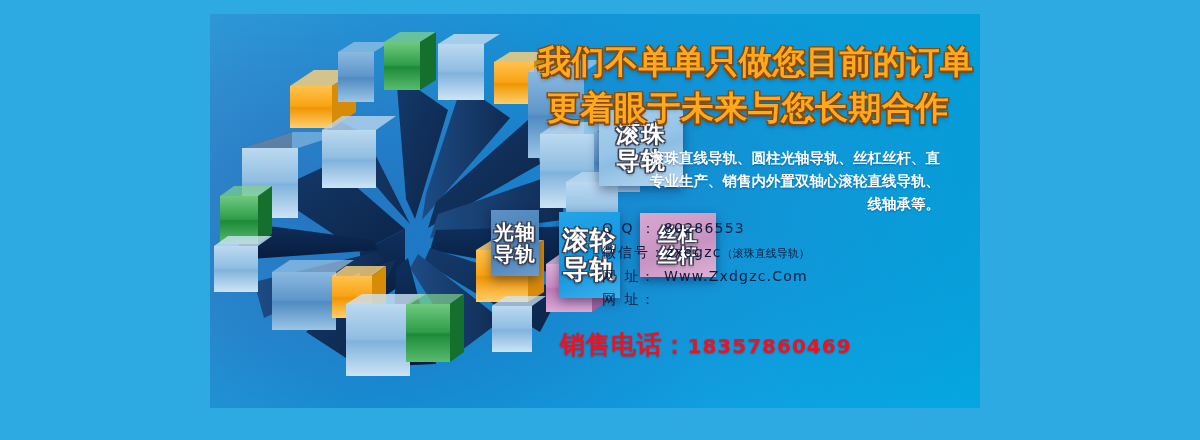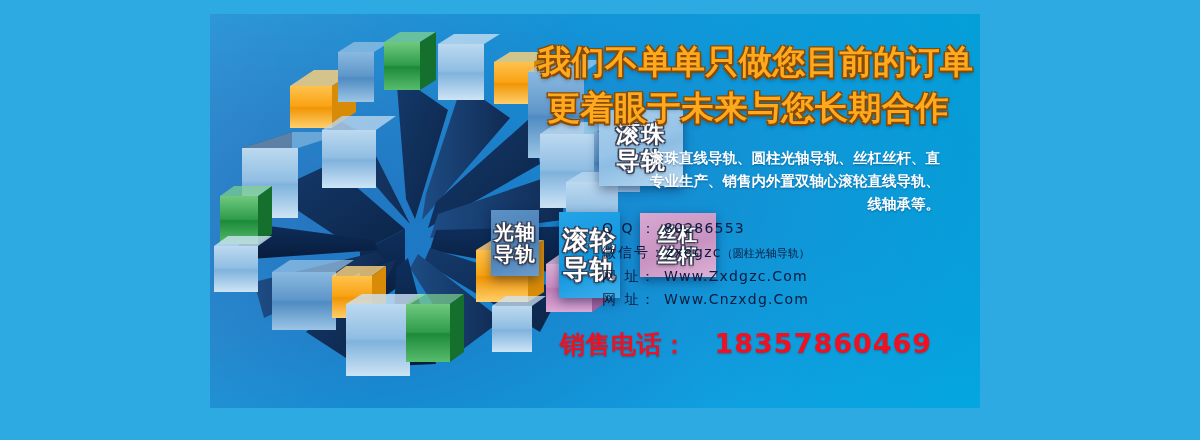--- a/index.html
+++ b/index.html
@@ -118,21 +118,21 @@
     margin-top:16px;
     padding-left:22px;
     color:#f01020;
     font-family:"DejaVu Sans","Liberation Sans",sans-serif;
     font-weight:700;
     font-size:25px;
     letter-spacing:.5px;
     white-space:nowrap;
     text-shadow:0 1px 2px rgba(0,0,0,.25);
   }
-  .phone .pnum{font-size:27px;letter-spacing:1px;margin-left:27px;}
+  .phone .pnum{font-size:20px;letter-spacing:1px;}
 </style>
 </head>
 <body>
 
 <div class="stage">
 
   <div class="outer-bg"></div>
 
   <div class="panel">
     <div class="panel-sheen"></div>
@@ -324,29 +324,28 @@
       </div>
 
       <div class="contact">
         <div class="crow">
           <span class="ckey">Q  Q ：</span>
           <span class="cval">80286553</span>
         </div>
         <div class="crow">
           <span class="ckey">微信号：</span>
           <span class="cval">zxdgzc</span>
-          <span class="cnote">（圆柱光轴导轨）</span>
+          <span class="cnote">（滚珠直线导轨）</span>
         </div>
         <div class="crow">
           <span class="ckey">网  址：</span>
           <span class="cval">Www.Zxdgzc.Com</span>
         </div>
         <div class="crow">
           <span class="ckey">网  址：</span>
-          <span class="cval">Www.Cnzxdg.Com</span>
         </div>
       </div>
 
       <div class="phone">
         <span>销售电话：</span><span class="pnum">18357860469</span>
       </div>
 
     </div>
   </div>
 </div>

